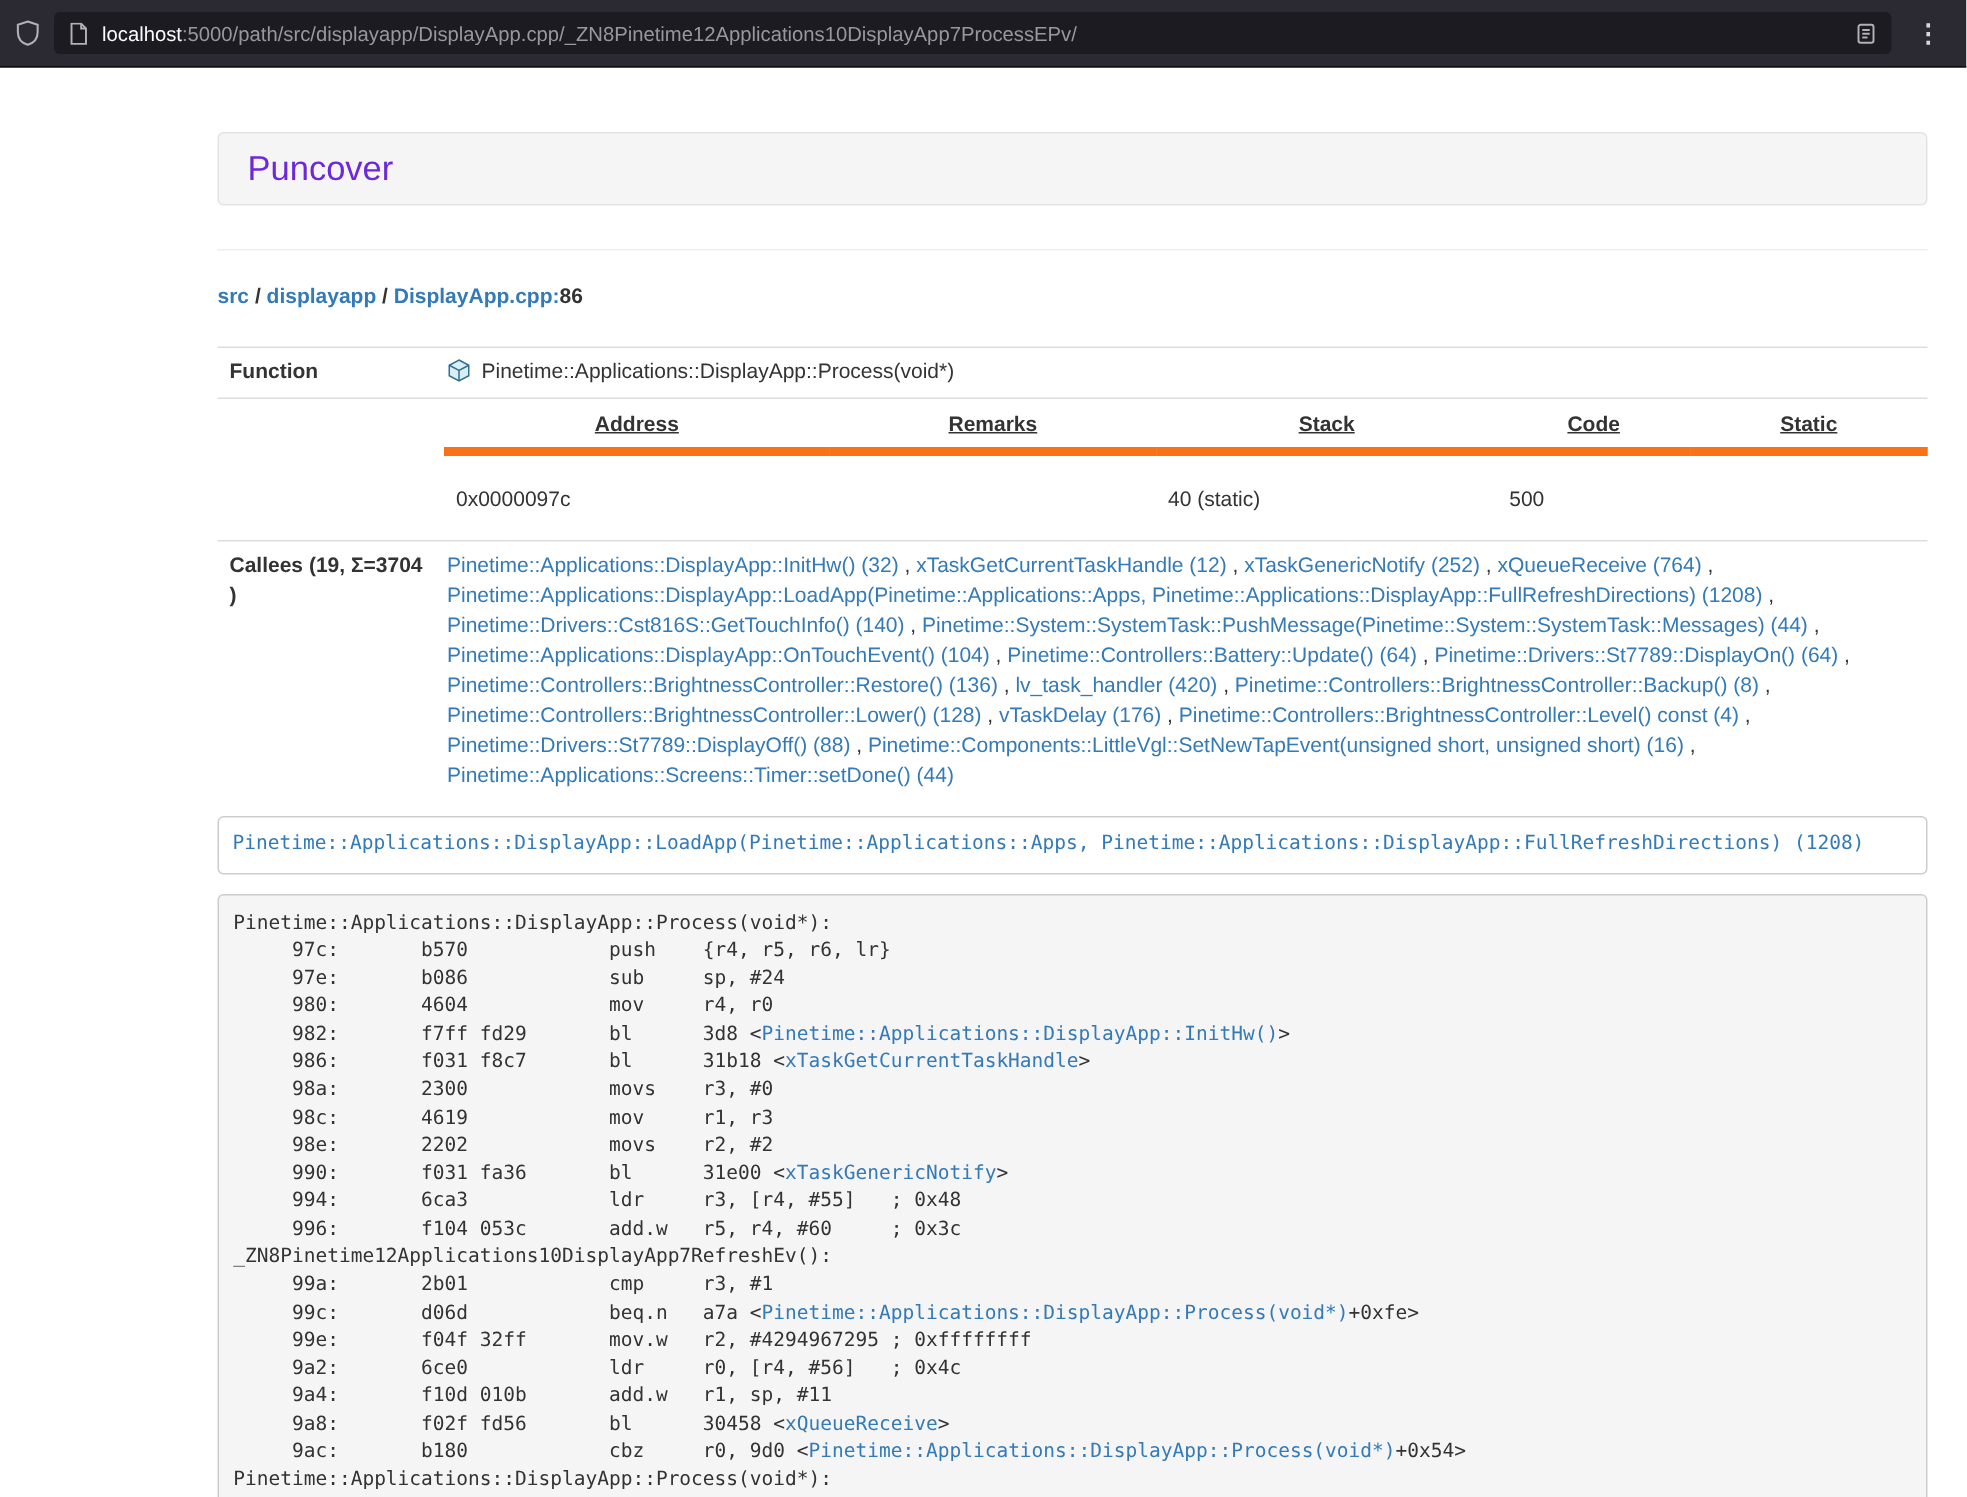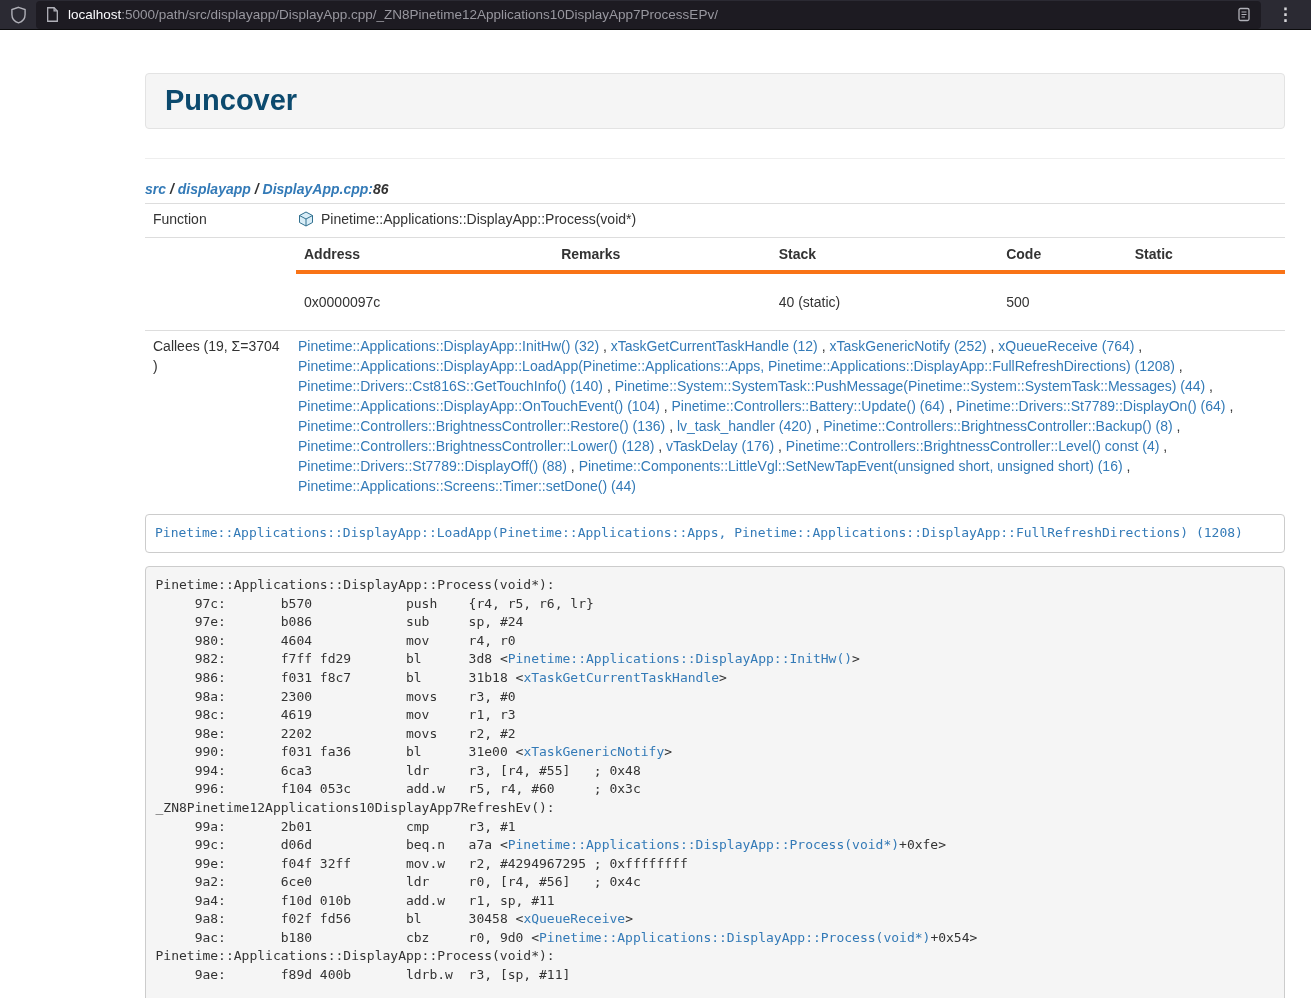--- a/index.html
+++ b/index.html
@@ -5,21 +5,21 @@
   * { box-sizing: border-box; }
   html, body { margin: 0; padding: 0; }
   body {
     width: 1311px; height: 998px; overflow: hidden;
     background: #fff; color: #333;
     font-family: "Liberation Sans", sans-serif; font-size: 14px;
   }
 
   
   .toolbar {
-    height: 30px; background: #2b2a33; border-bottom: 1px solid #0c0c0d;
+    height: 45px; background: #2b2a33; border-bottom: 1px solid #0c0c0d;
     display: flex; align-items: center; padding: 0 10px; gap: 9px;
   }
   .tool-icon { display: flex; align-items: center; justify-content: center; }
   .urlbar {
     flex: 1; height: 28px; background: #1d1b22; border-radius: 4px;
     display: flex; align-items: center; padding: 0 10px; gap: 9px; min-width: 0;
   }
   .url-text {
     flex: 1; font-size: 13.5px; color: #989citrus; color: #98979f;
     white-space: nowrap; overflow: hidden; text-overflow: ellipsis;
@@ -28,42 +28,42 @@
   .url-text .rest { color: #98979f; }
   .dots { color: #d7d7db; font-size: 17px; font-weight: bold; padding: 0 7px; cursor: default; }
 
   
   .page { width: 1140px; margin-left: 145px; padding-top: 43px; }
 
   .well {
     background: #f5f5f5; border: 1px solid #e3e3e3; border-radius: 4px;
     padding: 11px 19px;
   }
-  .well h1 { margin: 0; font-size: 29px; font-weight: bold; color: #0c4a6e; line-height: 1.1; }
+  .well h1 { margin: 0; font-size: 23px; font-weight: normal; color: #6d28d9; line-height: 1.1; }
 
   hr { border: 0; border-top: 1px solid #eee; margin: 29px 0 20px; }
 
   a { color: #337ab7; text-decoration: none; }
 
-  .breadcrumb { font-weight: bold; line-height: 20px; margin-bottom: 4px; font-style: italic; }
+  .breadcrumb { font-weight: bold; line-height: 20px; margin-bottom: 24px; }
   .breadcrumb span { color: #333; }
 
   
   table.tbl { width: 100%; border-collapse: collapse; font-size: 14px; }
   .tbl > tbody > tr > th, .tbl > tbody > tr > td {
     border-top: 1px solid #ddd; padding: 5px 8px; text-align: left;
     vertical-align: top; line-height: 20px;
   }
-  .tbl th.rowlabel { width: 145px; font-weight: normal; padding-right: 4px; margin-top: 20px; }
+  .tbl th.rowlabel { width: 145px; font-weight: bold; padding-right: 4px; margin-top: 20px; }
   .tbl td.metrics-cell { padding: 0 0 0 6px; }
 
   table.inner { width: 100%; border-collapse: collapse; }
   .inner th {
-    font-weight: bold; text-align: left; padding: 6px 8px;
-    border-bottom: 4px solid #f97316; line-height: 20px;
+    font-weight: bold; text-align: center; padding: 6px 8px;
+    border-bottom: 6px solid #f97316; line-height: 20px; text-decoration: underline;
   }
   .inner td { padding: 18px 8px; line-height: 20px; vertical-align: top; }
 
   .fn-icon { display: inline-block; vertical-align: -3px; margin-right: 7px; }
 
   
   .hl-box {
     margin-top: 13px; background: #fff; border: 1px solid #ccc; border-radius: 4px;
     padding: 9px; font-family: "DejaVu Sans Mono", monospace; font-size: 13px;
     line-height: 1.45; word-break: break-all;

